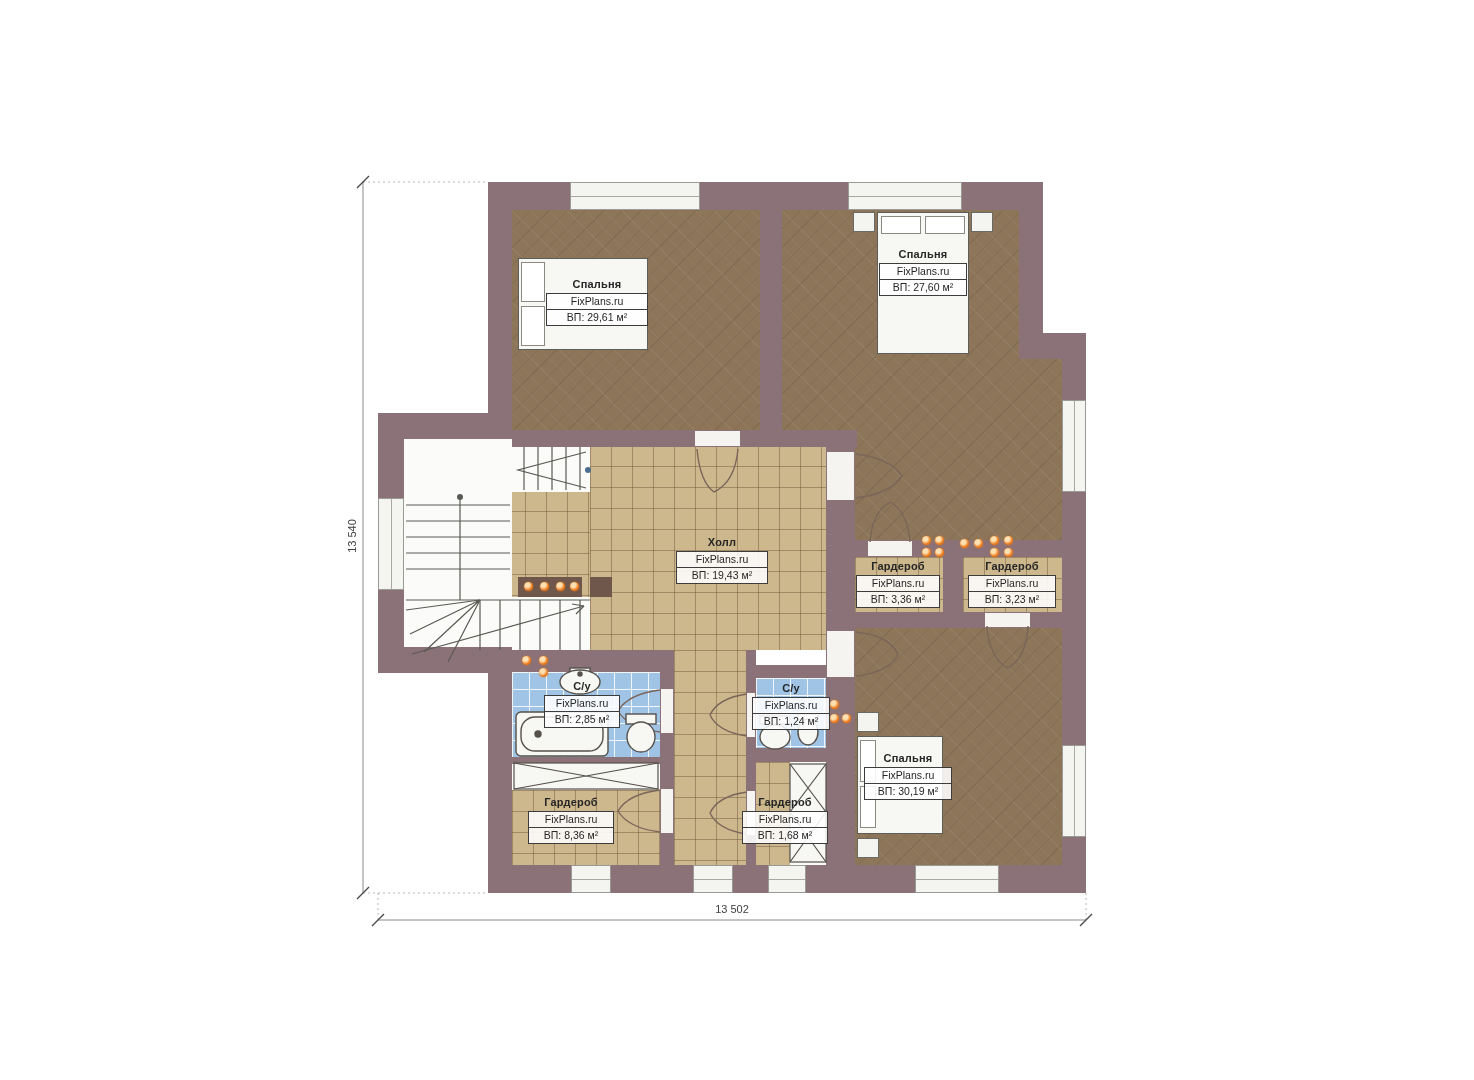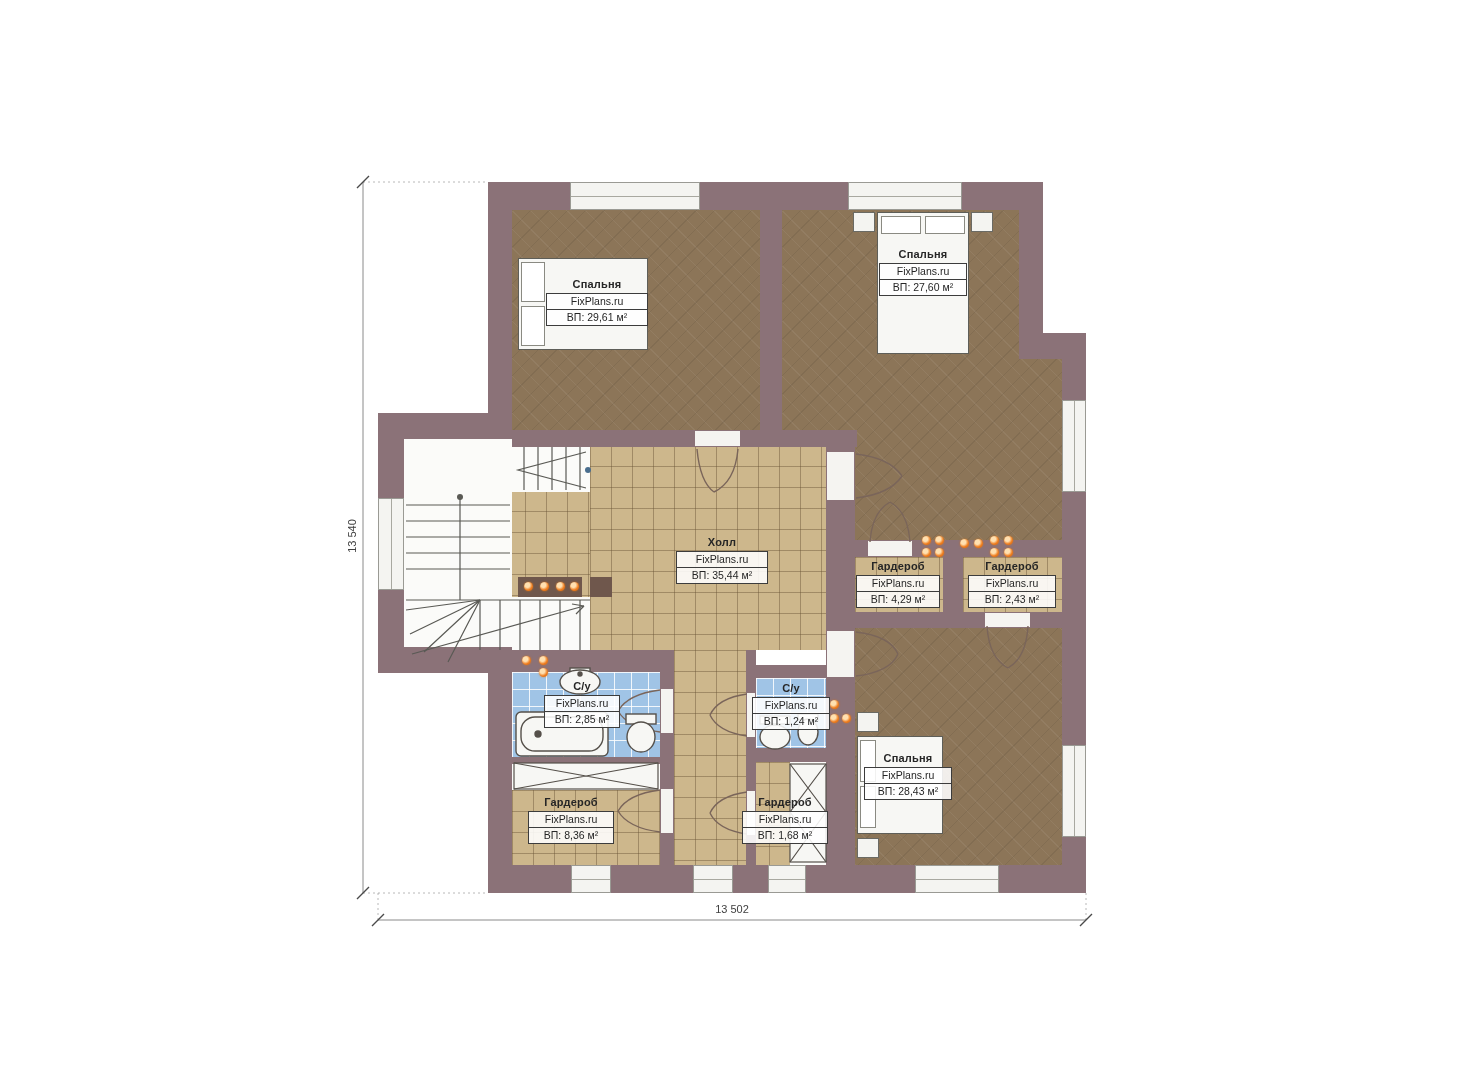--- a/index.html
+++ b/index.html
@@ -262,37 +262,37 @@
     <div class="label-box">
       <div class="label-row">FixPlans.ru</div>
       <div class="label-row">ВП: 27,60 м²</div>
     </div>
   </div>
 
   <div class="room-label" style="left:676px;top:536px;width:92px;">
     <div class="room-name">Холл</div>
     <div class="label-box">
       <div class="label-row">FixPlans.ru</div>
-      <div class="label-row">ВП: 35,44 м²</div>
+      <div class="label-row">ВП: 19,43 м²</div>
     </div>
   </div>
 
   <div class="room-label" style="left:856px;top:560px;width:84px;">
     <div class="room-name">Гардероб</div>
     <div class="label-box">
       <div class="label-row">FixPlans.ru</div>
-      <div class="label-row">ВП: 4,29 м²</div>
+      <div class="label-row">ВП: 3,36 м²</div>
     </div>
   </div>
 
   <div class="room-label" style="left:968px;top:560px;width:88px;">
     <div class="room-name">Гардероб</div>
     <div class="label-box">
       <div class="label-row">FixPlans.ru</div>
-      <div class="label-row">ВП: 2,43 м²</div>
+      <div class="label-row">ВП: 3,23 м²</div>
     </div>
   </div>
 
   <div class="room-label" style="left:544px;top:680px;width:76px;">
     <div class="room-name">С/у</div>
     <div class="label-box">
       <div class="label-row">FixPlans.ru</div>
       <div class="label-row">ВП: 2,85 м²</div>
     </div>
   </div>
@@ -302,21 +302,21 @@
     <div class="label-box">
       <div class="label-row">FixPlans.ru</div>
       <div class="label-row">ВП: 1,24 м²</div>
     </div>
   </div>
 
   <div class="room-label" style="left:864px;top:752px;width:88px;">
     <div class="room-name">Спальня</div>
     <div class="label-box">
       <div class="label-row">FixPlans.ru</div>
-      <div class="label-row">ВП: 28,43 м²</div>
+      <div class="label-row">ВП: 30,19 м²</div>
     </div>
   </div>
 
   <div class="room-label" style="left:528px;top:796px;width:86px;">
     <div class="room-name">Гардероб</div>
     <div class="label-box">
       <div class="label-row">FixPlans.ru</div>
       <div class="label-row">ВП: 8,36 м²</div>
     </div>
   </div>

